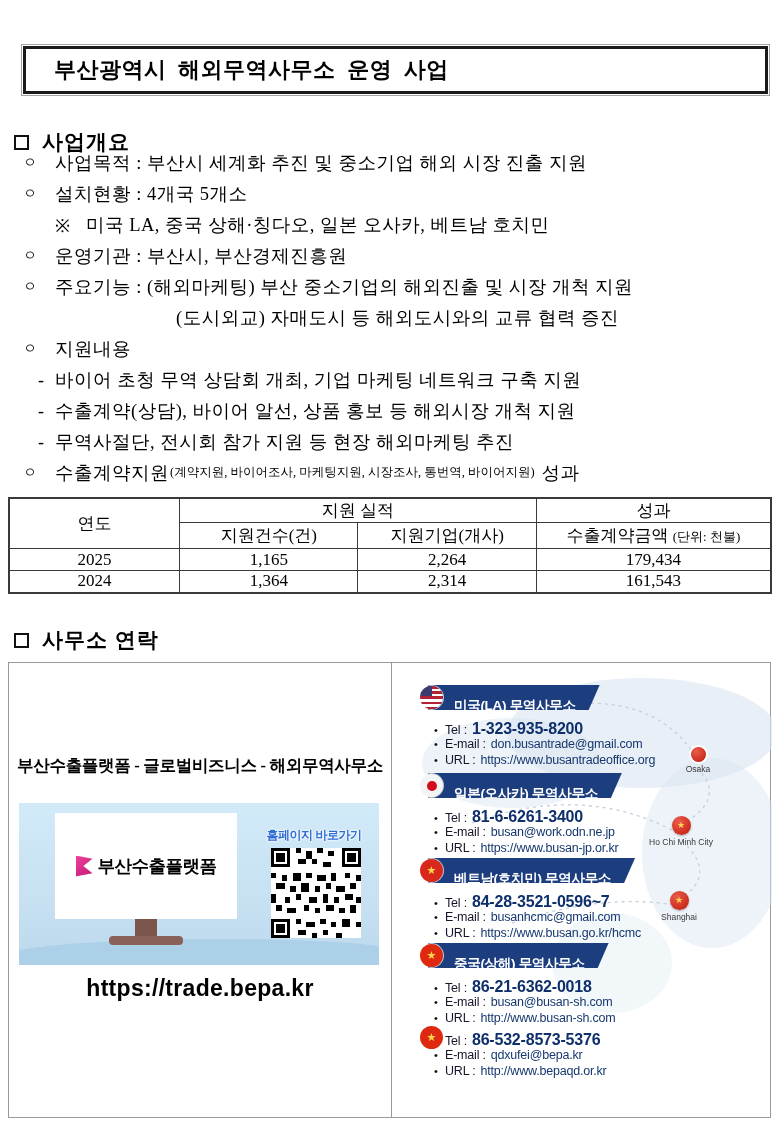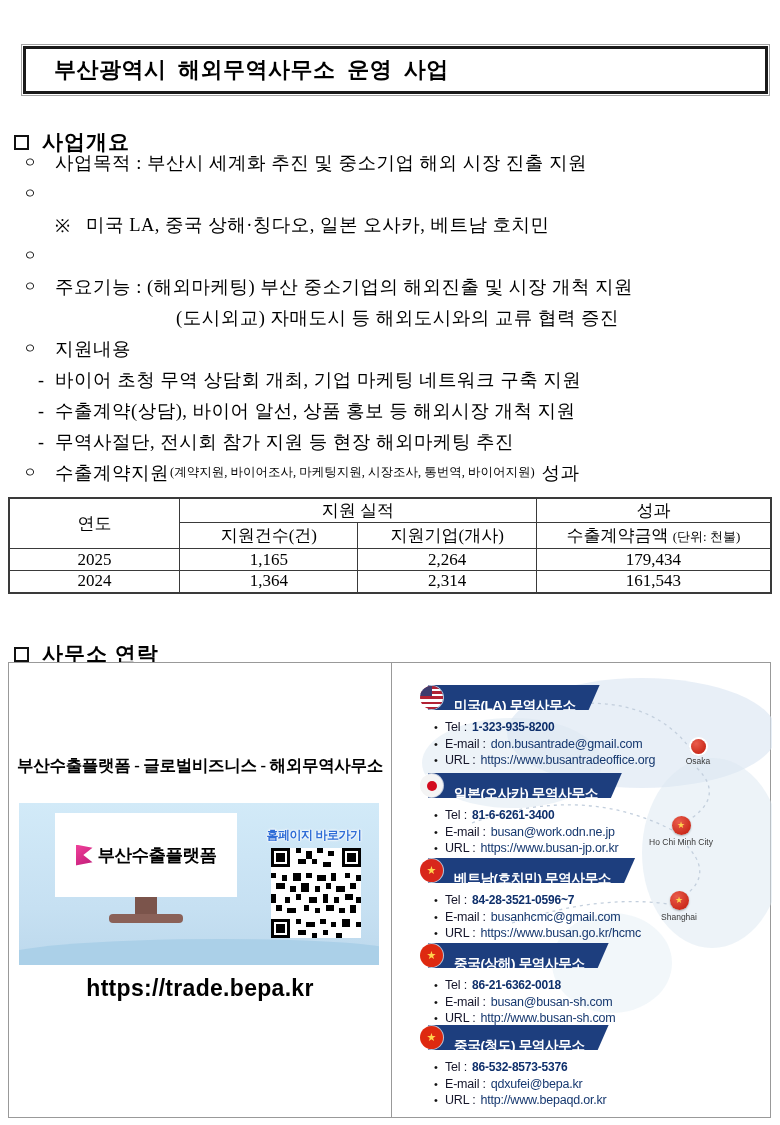--- a/index.html
+++ b/index.html
@@ -24,21 +24,21 @@
     letter-spacing:0.5px; word-spacing:5px;
   }
 
   
   .section-head {
     position:absolute; left:14px; display:flex; align-items:center;
     font-family:"Liberation Sans", sans-serif; font-weight:bold; font-size:21px; letter-spacing:1px;
   }
   .section-head .sq { width:15px; height:15px; border:2px solid #111; margin-right:13px; background:#fff; }
   #sec-overview { top:128px; }
-  #sec-contact  { top:640px; }
+  #sec-contact  { top:626px; }
 
   
   .overview { position:absolute; top:147px; left:16px; width:760px; font-size:18.5px; letter-spacing:0.5px; }
   .ln { height:31px; position:relative; padding-left:39px; display:flex; align-items:center; white-space:nowrap; }
   .ln .mk { position:absolute; left:7px; top:50%; transform:translateY(-50%); font-size:14px; }
   .ln.note { padding-left:70px; }
   .ln.note .mk { left:39px; font-size:18px; }
   .ln.dash .mk { left:22px; font-size:18px; }
   .ln.cont { padding-left:160px; }
   .sm { font-size:12.5px; letter-spacing:0; margin-left:1px; }
@@ -66,21 +66,21 @@
   }
   .blue-box {
     position:absolute; top:140px; left:10px; width:360px; height:162px;
     background:linear-gradient(180deg,#d2eaf8 0%,#c6e0f2 65%,#bcd8ec 100%); overflow:hidden;
   }
   .blue-box::after {
     content:""; position:absolute; bottom:-8px; left:-20px; right:-20px; height:34px;
     background:#abd0e8; border-radius:100% 80% 0 0 / 100% 70% 0 0;
   }
   .monitor { position:absolute; left:36px; top:10px; width:182px; z-index:2; }
-  .m-frame { width:182px; height:84px; background:#282828; border-radius:5px; }
+  .m-frame { width:182px; height:106px; background:#282828; border-radius:5px; }
   .m-screen { width:100%; height:100%; background:#fff; display:flex; align-items:center; justify-content:center; gap:5px; }
   .logo-icon { width:17px; height:21px; background:linear-gradient(145deg,#f0409a,#bf1b78); clip-path:polygon(0 0,100% 15%,46% 50%,100% 85%,0 100%); }
   .logo-text { font-family:"Liberation Sans", sans-serif; font-weight:bold; font-size:17.5px; letter-spacing:-0.5px; }
   .m-neck { width:22px; height:17px; background:#7b544b; margin:0 auto; }
   .m-base { width:74px; height:9px; background:#8a6158; border-radius:4px; margin:0 auto; }
   .qr-label {
     position:absolute; left:234px; top:24px; width:122px; text-align:center; z-index:2;
     font-family:"Liberation Sans", sans-serif; font-weight:bold; font-size:12px; letter-spacing:-0.5px;
     color:#2e6cd6; text-shadow:0 0 2px #fff,0 0 2px #fff,0 0 3px #fff;
   }
@@ -111,30 +111,30 @@
   .flag-jp { background:#f4f4f4; }
   .flag-jp::after { content:""; position:absolute; left:6.5px; top:6.5px; width:10px; height:10px; border-radius:50%; background:#d30b1e; }
   .flag-vn { background:#d8271b; } .flag-cn { background:#de2910; }
   .flag .star { color:#ffd34e; font-size:11px; line-height:1; }
   .o-lines { margin-top:6px; padding-left:14px; font-family:"Liberation Sans", sans-serif; }
   .o-ln { display:flex; align-items:baseline; height:16.5px; font-size:12.5px; letter-spacing:-0.2px; color:#15152a; }
   .o-ln .b { width:11px; font-size:11px; color:#111; }
   .o-ln .b::before { content:"•"; }
   .o-ln .lab { margin-right:5px; }
   .o-ln .val { color:#16386f; }
-  .o-ln.tel .val { font-weight:bold; color:#0e2f6b; font-size:12px; }
+  .o-ln.tel .val { font-weight:bold; color:#0e2f6b; font-size:16px; }
 
   .city { position:absolute; text-align:center; font-family:"Liberation Sans", sans-serif; font-size:8.5px; color:#3a3a3a; z-index:2; }
   .dot {
     width:19px; height:19px; border-radius:50%; margin:0 auto 2px;
     background:radial-gradient(circle at 35% 30%,#ea5c4c,#c01808);
     box-shadow:0 1px 2px rgba(0,0,0,.3); color:#ffd34e; font-size:9px; line-height:19px; text-align:center;
   }
   .dot.plain { width:15px; height:15px; box-shadow:0 0 0 2px #fff,0 1px 2px rgba(0,0,0,.3); font-size:0; }
-  .city-osaka { left:280px; top:76px; width:52px; }
+  .city-osaka { left:280px; top:84px; width:52px; }
   .city-hcmc  { left:256px; top:153px; width:66px; }
   .city-sh    { left:257px; top:228px; width:60px; }
 </style>
 </head>
 <body>
 
 <div class="header">
   <div class="title-box">부산광역시 해외무역사무소 운영 사업</div>
 </div>
 
@@ -143,27 +143,29 @@
   <span>사업개요</span>
 </div>
 
 <div class="overview">
   <div class="ln">
       <span class="mk">ㅇ</span>
       <span>사업목적 : 부산시 세계화 추진 및 중소기업 해외 시장 진출 지원</span>
     </div>
   <div class="ln">
       <span class="mk">ㅇ</span>
+      <span>설치현황 : 4개국 5개소</span>
     </div>
   <div class="ln note">
       <span class="mk">※</span>
       <span>미국 LA, 중국 상해·칭다오, 일본 오사카, 베트남 호치민</span>
     </div>
   <div class="ln">
       <span class="mk">ㅇ</span>
+      <span>운영기관 : 부산시, 부산경제진흥원</span>
     </div>
   <div class="ln">
       <span class="mk">ㅇ</span>
       <span>주요기능 : (해외마케팅) 부산 중소기업의 해외진출 및 시장 개척 지원</span>
     </div>
   <div class="ln cont">
       <span>(도시외교) 자매도시 등 해외도시와의 교류 협력 증진</span>
     </div>
   <div class="ln">
       <span class="mk">ㅇ</span>
@@ -412,21 +414,20 @@
             <span class="lab">URL :</span>
             <span class="val">http://www.busan-sh.com</span>
           </div>
       </div>
     </div>
 
     <div class="office o-qd">
       <span class="flag flag-cn">
           <span class="star">★</span>
         </span>
-      <div class="banner">중국(청도) 무역사무소</div>
       <div class="o-lines">
         <div class="o-ln tel">
             <span class="b"></span>
             <span class="lab">Tel :</span>
             <span class="val">86-532-8573-5376</span>
           </div>
         <div class="o-ln">
             <span class="b"></span>
             <span class="lab">E-mail :</span>
             <span class="val">qdxufei@bepa.kr</span>

